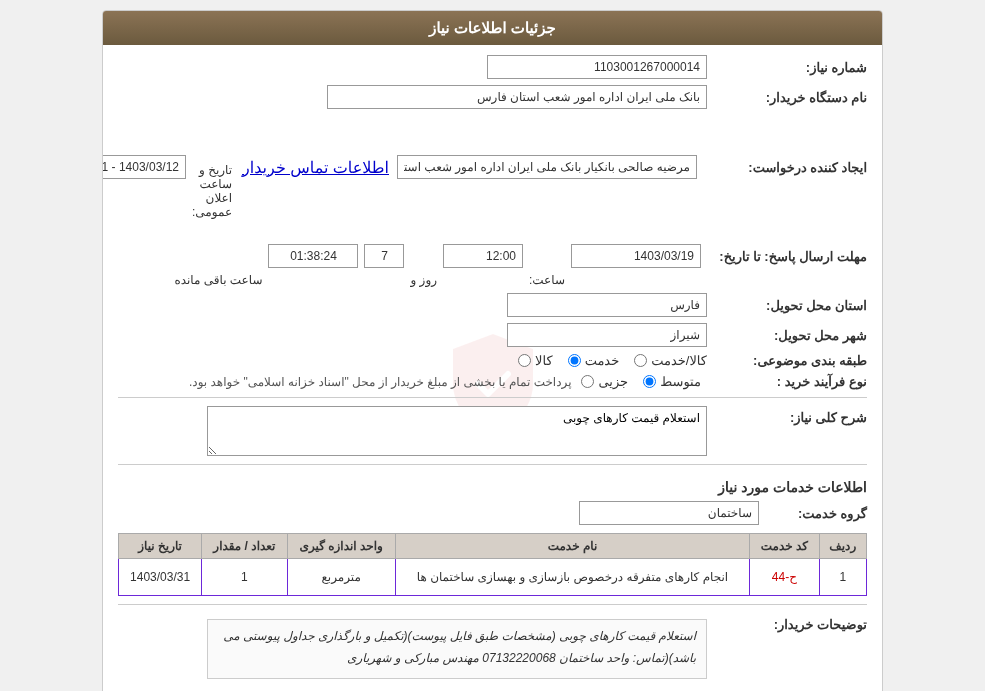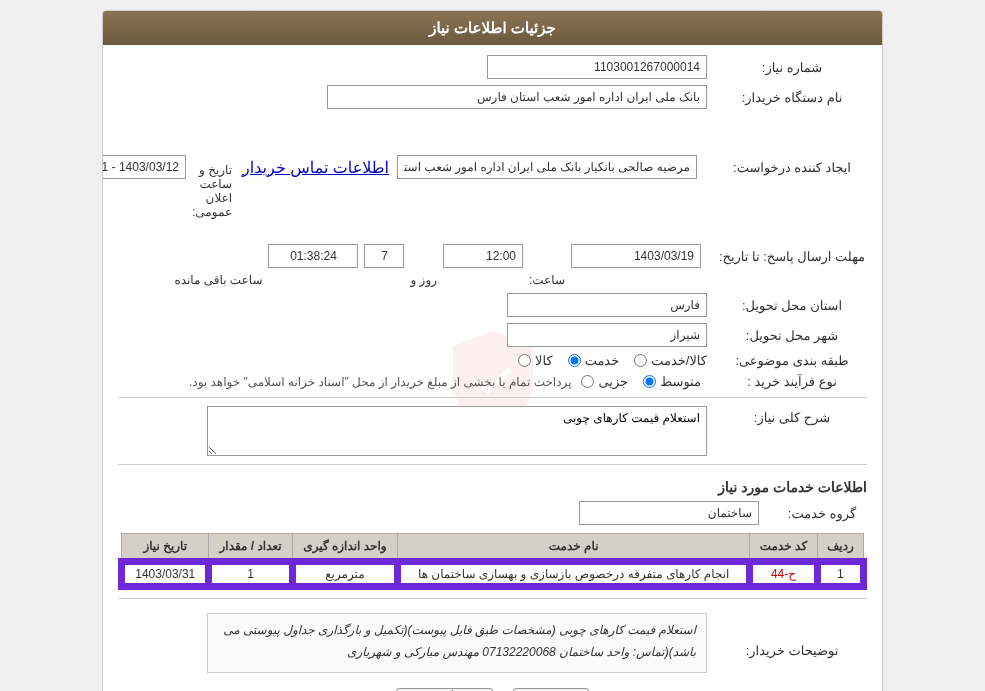--- a/index.html
+++ b/index.html
@@ -33,22 +33,22 @@
       padding: 10px 15px;
     }
     .info-row {
       display: flex;
       align-items: center;
       margin-bottom: 6px;
       direction: rtl;
     }
     .label-col {
       min-width: 160px;
-      text-align: center;
-      font-weight: normal;
+      text-align: right;
+      font-weight: bold;
       color: #333;
       padding-left: 10px;
     }
     .value-col {
       flex: 1;
       display: flex;
       align-items: center;
       gap: 6px;
     }
     .input-field {
@@ -120,22 +120,22 @@
       margin-top: 8px;
     }
     .service-table th {
       background: #d6cfc7;
       border: 1px solid #aaa;
       padding: 5px 8px;
       text-align: center;
       font-weight: bold;
     }
     .service-table td {
-      border: 7px solid #6d28d9;
-      padding: 2px 8px;
+      border: 1px solid #6d28d9;
+      padding: 11px 8px;
       text-align: center;
     }
     .service-table tr:nth-child(even) td {
       background: #f9f7f5;
     }
     .service-table tr:nth-child(odd) td {
       background: #fff;
     }
     .btn-group {
       display: flex;
@@ -332,21 +332,21 @@
                 <td>مترمربع</td>
                 <td>1</td>
                 <td>1403/03/31</td>
               </tr>
             </tbody>
         </table>
 
         <hr class="section-divider">
 
         <div class="info-row" style="align-items:flex-start;">
-          <div class="label-col" style="padding-top:4px;margin-top:32px;">توضیحات خریدار:</div>
+          <div class="label-col" style="padding-top:4px;">توضیحات خریدار:</div>
           <div class="value-col">
             <div class="notice-box" style="width:500px; min-height:60px;">استعلام قیمت کارهای چوبی (مشخصات طبق فایل پیوست)(تکمیل و بارگذاری جداول پیوستی می باشد)(تماس: واحد ساختمان 07132220068 مهندس مبارکی و شهریاری</div>
           </div>
         </div>
 
         <div class="btn-group">
           <button class="btn">چاپ</button>
           <button class="btn">بازگشت</button>
         </div>
 

